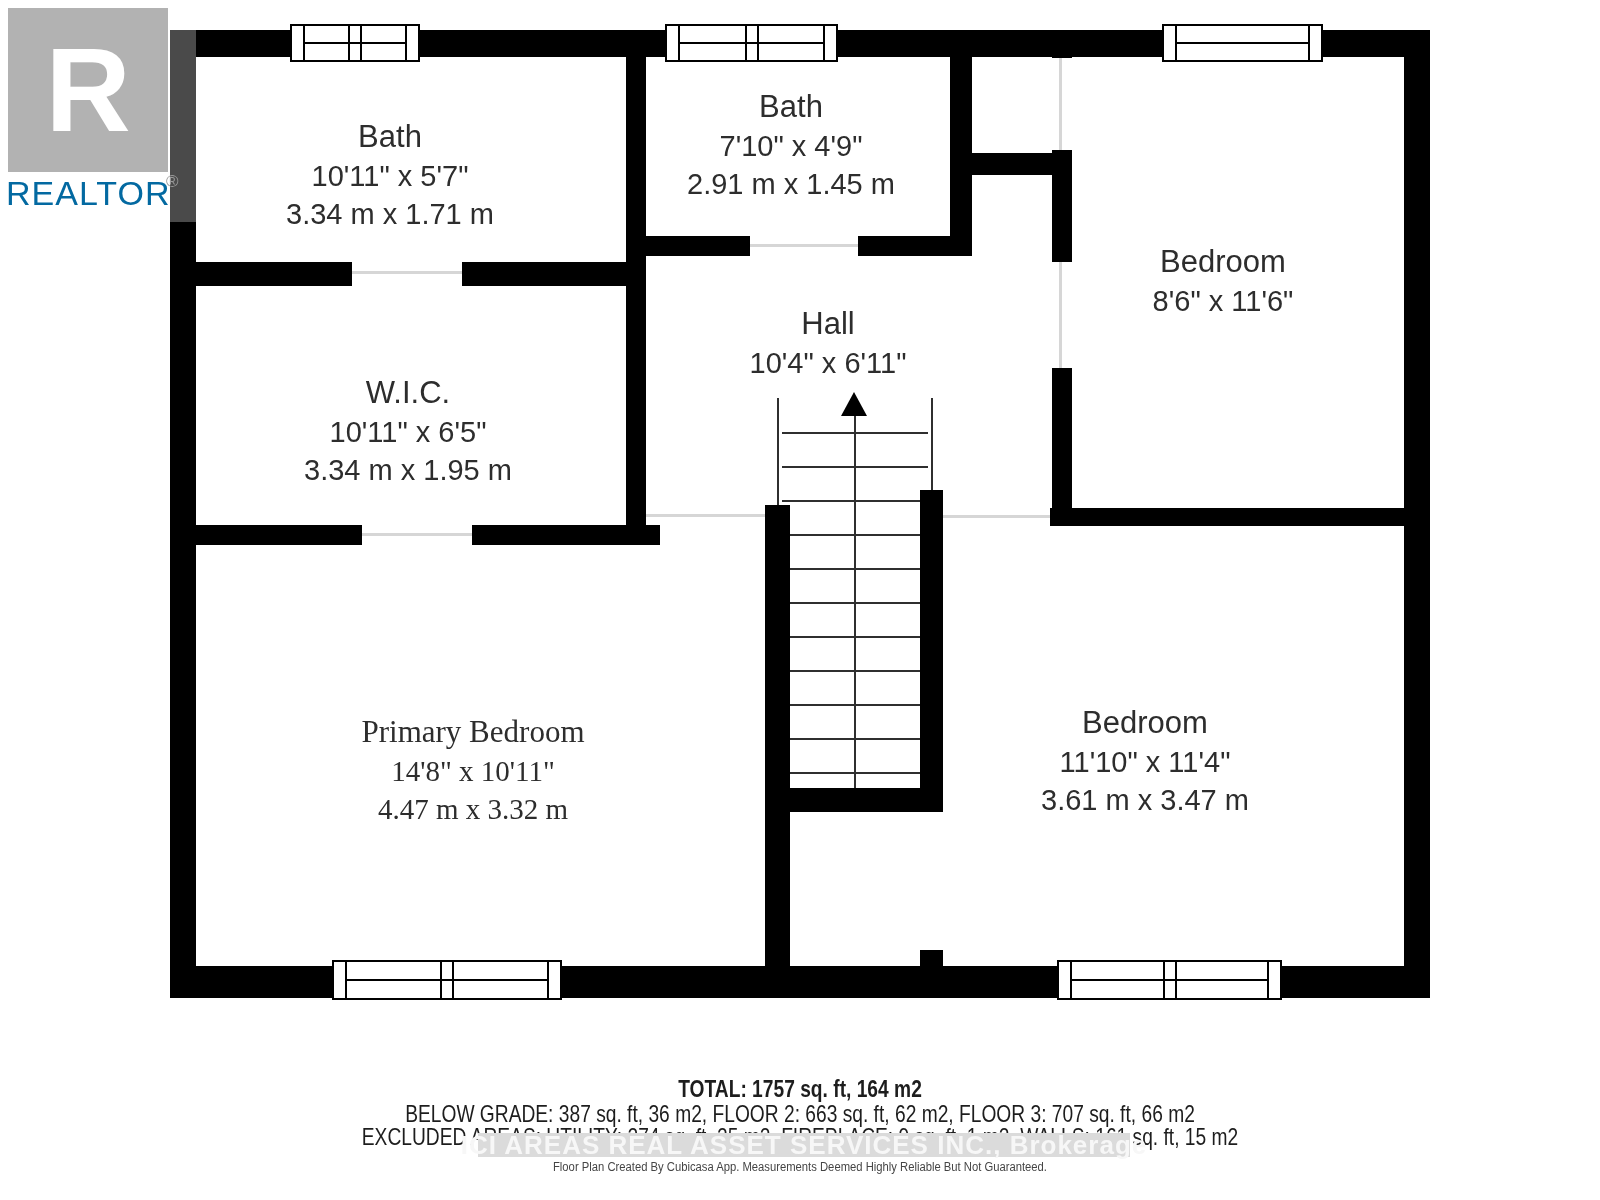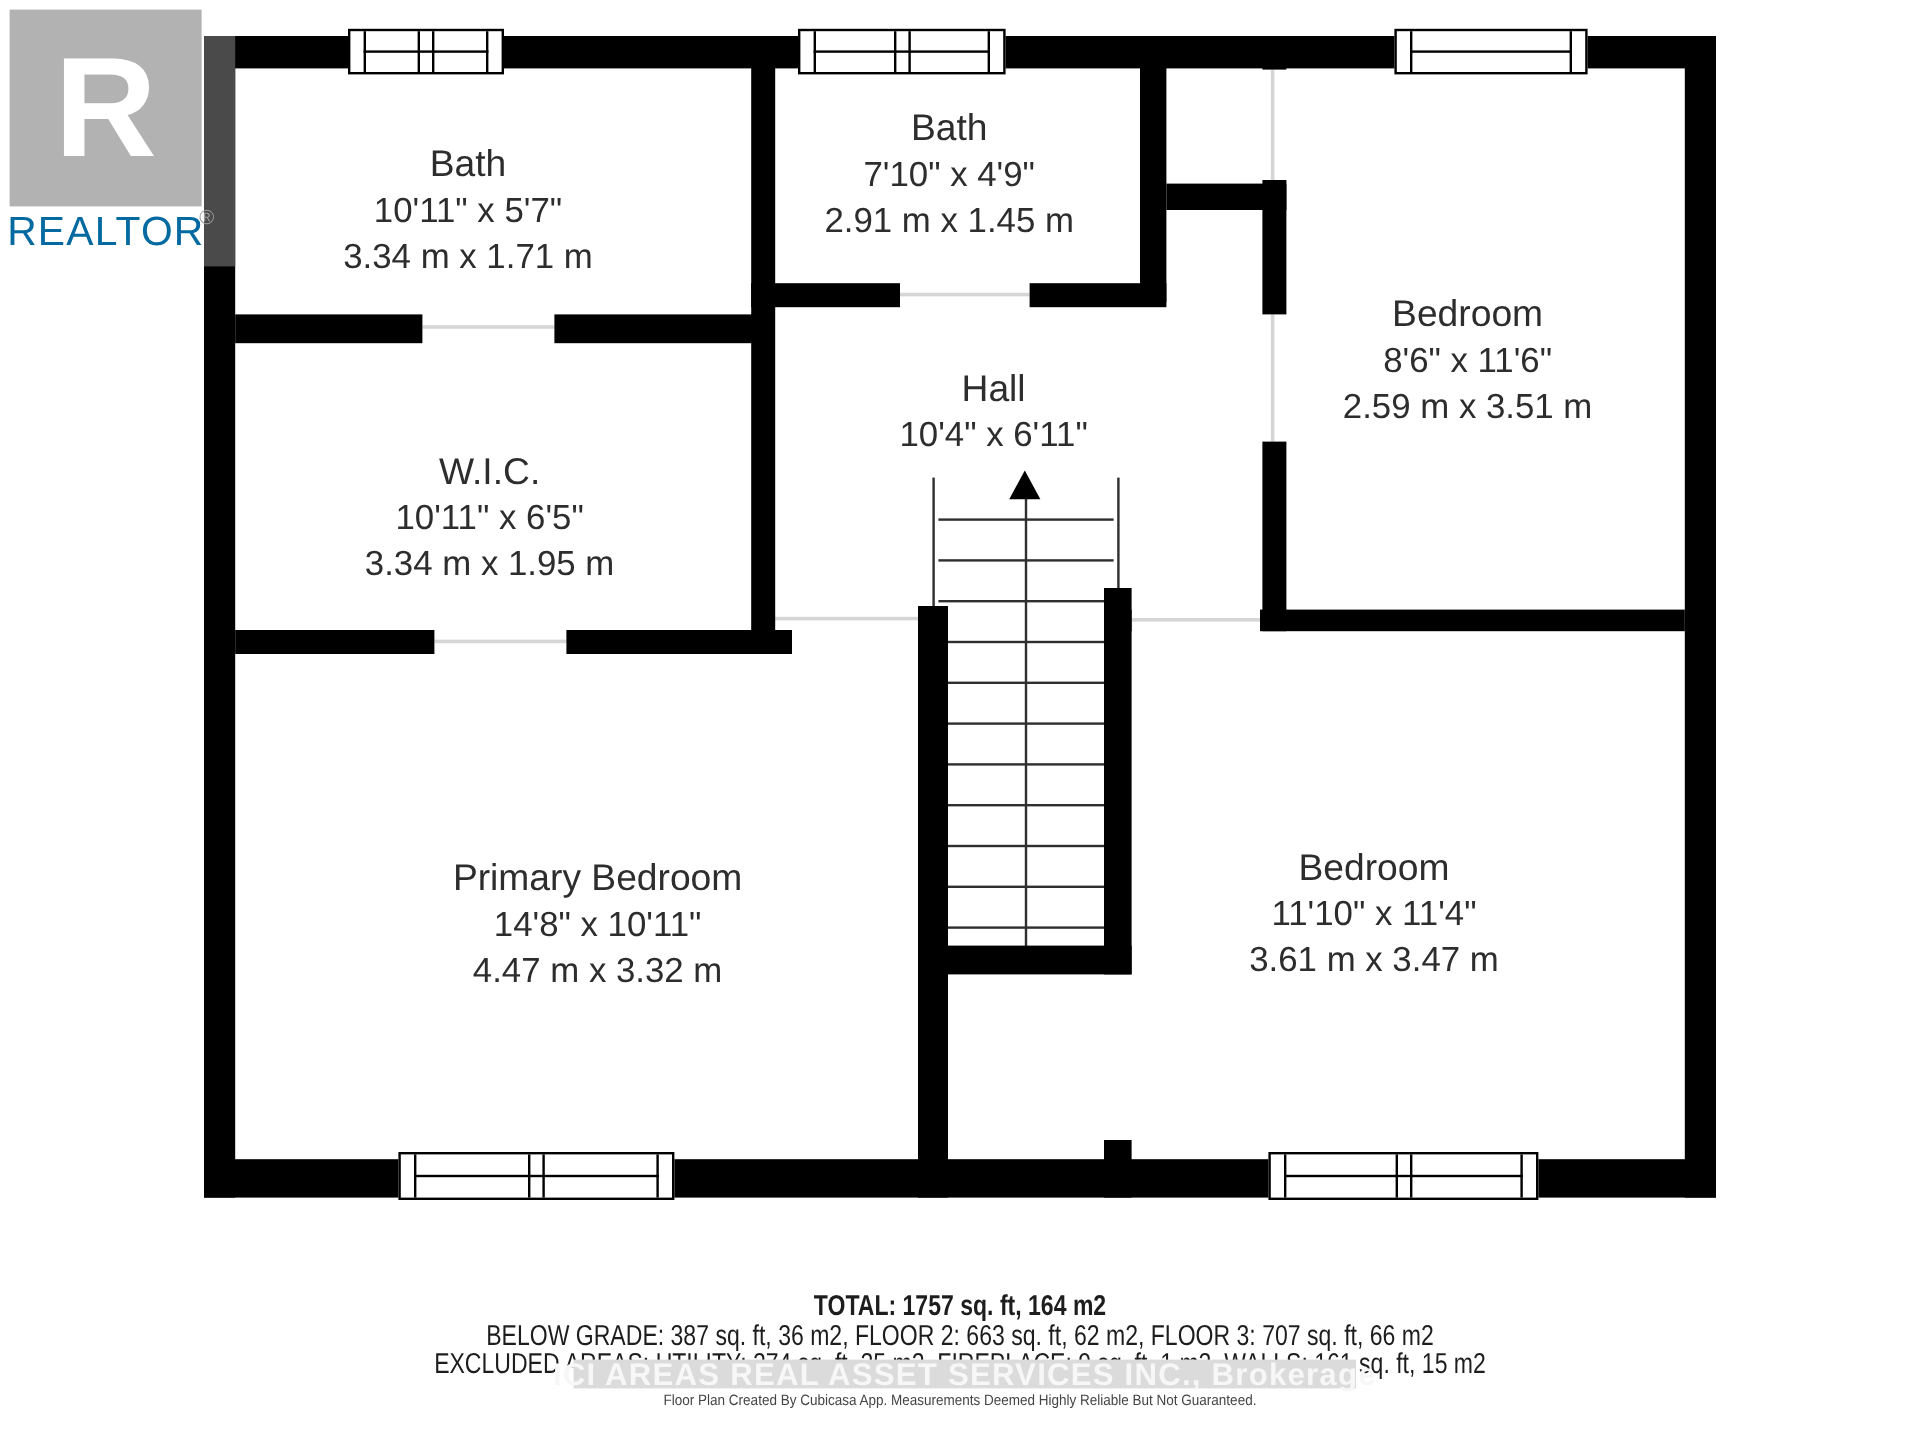--- a/index.html
+++ b/index.html
@@ -148,35 +148,34 @@
 
   <div class="room-label" style="left:791px;top:87px;">
     <div class="room-name">Bath</div>
     <div class="room-dim">7'10" x 4'9"</div>
     <div class="room-dim">2.91 m x 1.45 m</div>
   </div>
 
   <div class="room-label" style="left:1223px;top:242px;">
     <div class="room-name">Bedroom</div>
     <div class="room-dim">8'6" x 11'6"</div>
-    <div class="room-dim">2.59 m x 3.51 m</div>
   </div>
 
   <div class="room-label" style="left:408px;top:373px;">
     <div class="room-name">W.I.C.</div>
     <div class="room-dim">10'11" x 6'5"</div>
     <div class="room-dim">3.34 m x 1.95 m</div>
   </div>
 
   <div class="room-label" style="left:828px;top:304px;">
     <div class="room-name">Hall</div>
     <div class="room-dim">10'4" x 6'11"</div>
   </div>
 
-  <div class="room-label" style="left:498px;top:712px;">
+  <div class="room-label" style="left:473px;top:712px;font-family:Liberation Serif, serif;">
     <div class="room-name">Primary Bedroom</div>
     <div class="room-dim">14'8" x 10'11"</div>
     <div class="room-dim">4.47 m x 3.32 m</div>
   </div>
 
   <div class="room-label" style="left:1145px;top:703px;">
     <div class="room-name">Bedroom</div>
     <div class="room-dim">11'10" x 11'4"</div>
     <div class="room-dim">3.61 m x 3.47 m</div>
   </div>

